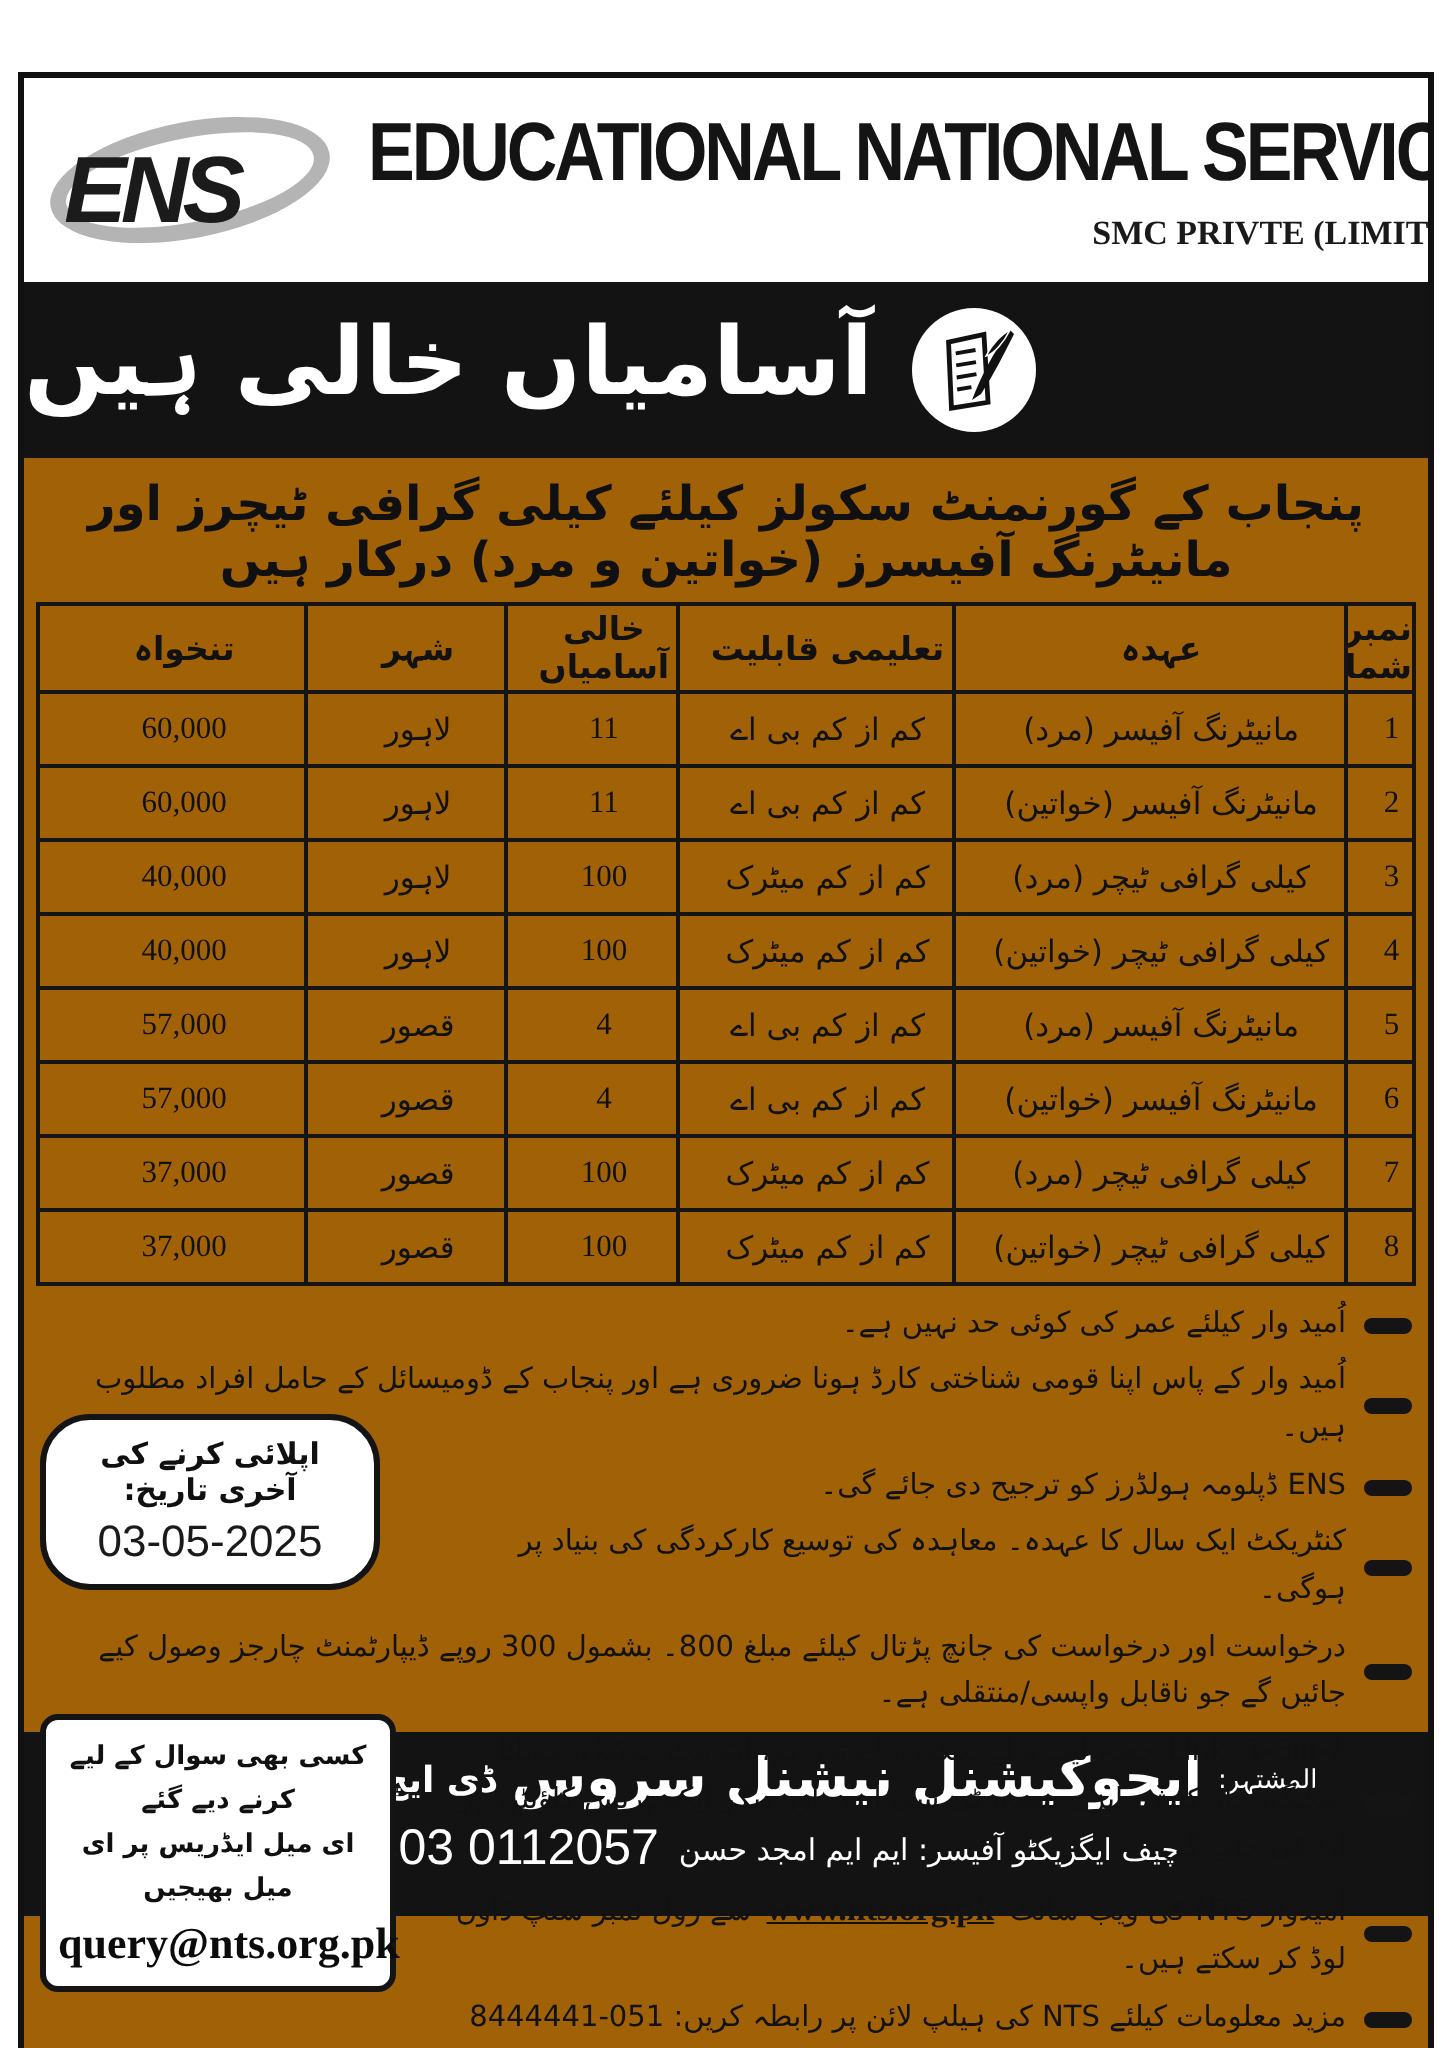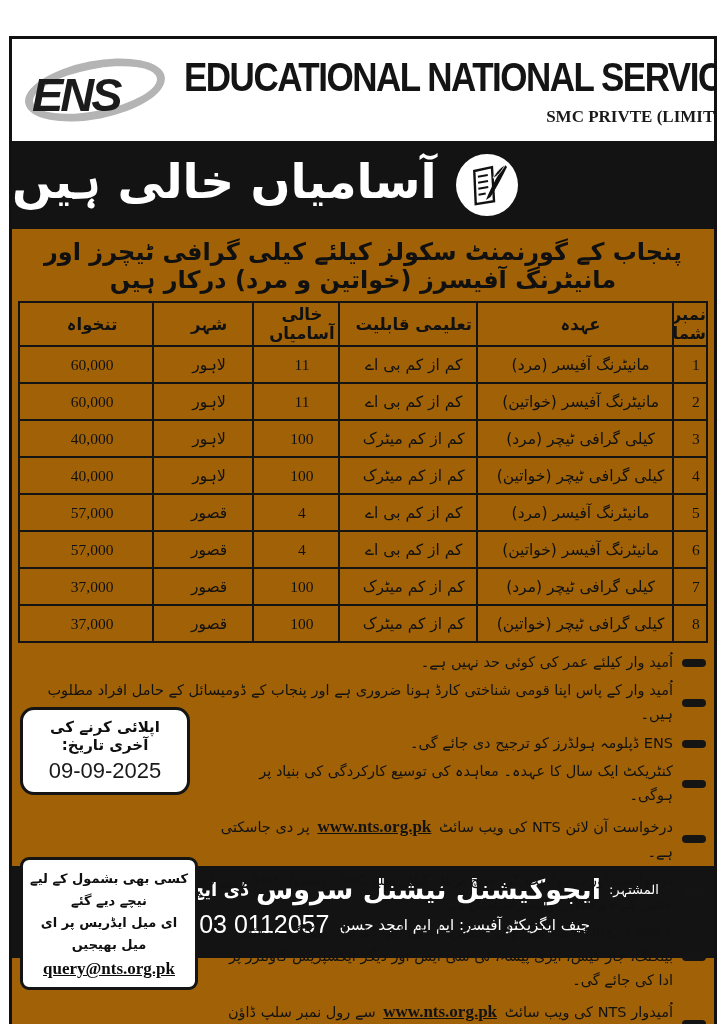--- a/index.html
+++ b/index.html
@@ -45,30 +45,30 @@
   
   .notes { position:relative; direction:rtl; padding:8px 8px 0 8px; height:223px; }
   .note { display:flex; align-items:center; gap:9px; margin-bottom:4.5px; font-size:14.5px;
     color:#121212; line-height:1.65; }
   .note.narrow { margin-left:192px; }
   .bullet { flex:0 0 auto; width:24px; height:8px; background:#141414; border-radius:4px; }
   .link { text-decoration:underline; font-family:"Liberation Serif",serif; font-weight:700;
     font-size:17px; direction:ltr; unicode-bidi:embed; padding:0 3px; }
 
   .deadline-box { position:absolute; left:8px; top:64px; width:170px; border:3px solid #141414;
-    border-radius:14px; padding:8px 6px; text-align:center; background:#fff; }
+    border-radius:25px; padding:8px 6px; text-align:center; background:#fff; }
   .deadline-label { font-size:15px; font-weight:700; color:#101010; }
   .deadline-date { font-family:"Liberation Sans",sans-serif; font-size:22px; color:#1a1a1a;
     margin-top:4px; direction:ltr; }
 
   .query-box { position:absolute; left:8px; top:214px; width:178px; border:3px solid #141414;
     border-radius:9px; padding:8px 6px; text-align:center; background:#fff; }
   .query-line { font-size:13px; font-weight:700; color:#101010; line-height:1.7; }
-  .query-email { font-family:"Liberation Serif",serif; font-weight:700; font-size:17px;
-    text-decoration:underline; color:#0c0c0c; margin-top:3px; direction:ltr; }
+  .query-email { font-family:"Liberation Serif",serif; font-weight:700; font-size:22px;
+    color:#0c0c0c; margin-top:3px; direction:ltr; }
 
   
   .footer { background:#131313; color:#fff; direction:rtl; text-align:center;
     padding:10px 10px 8px 10px; height:92px; }
   .footer-line1 { display:flex; direction:rtl; justify-content:center; align-items:center; gap:8px; }
   .adv-label { font-size:13px; }
   .company { font-size:27px; font-weight:800; line-height:1; }
   .address { font-size:18px; font-weight:700; }
   .footer-line2 { display:flex; direction:rtl; justify-content:center; align-items:center;
     gap:10px; margin-top:7px; }
@@ -207,28 +207,20 @@
         <span>اُمید وار کے پاس اپنا قومی شناختی کارڈ ہونا ضروری ہے اور پنجاب کے ڈومیسائل کے حامل افراد مطلوب ہیں۔</span>
       </div>
       <div class="note narrow">
         <span class="bullet"></span>
         <span>ENS ڈپلومہ ہولڈرز کو ترجیح دی جائے گی۔</span>
       </div>
       <div class="note narrow">
         <span class="bullet"></span>
         <span>کنٹریکٹ ایک سال کا عہدہ۔ معاہدہ کی توسیع کارکردگی کی بنیاد پر ہوگی۔</span>
       </div>
-      <div class="note narrow">
-        <span class="bullet"></span>
-        <span>
-          <span>درخواست آن لائن NTS کی ویب سائٹ</span>
-          <span class="link">www.nts.org.pk</span>
-          <span>پر دی جاسکتی ہے۔</span>
-        </span>
-      </div>
       <div class="note">
         <span class="bullet"></span>
         <span>درخواست اور درخواست کی جانچ پڑتال کیلئے مبلغ 800۔ بشمول 300 روپے ڈیپارٹمنٹ چارجز وصول کیے جائیں گے جو ناقابل واپسی/منتقلی ہے۔</span>
       </div>
       <div class="note narrow">
         <span class="bullet"></span>
         <span>1-Link, 1-Bill حصہ لینے والے بینکس، اے ٹی ایم، انٹرنیٹ بینکنگ، موبائل بینکنگ، جاز کیش، ایزی پیسہ، ٹی سی ایس اور دیگر ایکسپریس کاؤنٹرز پر ادا کی جائے گی۔</span>
       </div>
       <div class="note narrow">
         <span class="bullet"></span>
@@ -238,25 +230,25 @@
           <span>سے رول نمبر سلپ ڈاؤن لوڈ کر سکتے ہیں۔</span>
         </span>
       </div>
       <div class="note narrow">
         <span class="bullet"></span>
         <span>مزید معلومات کیلئے NTS کی ہیلپ لائن پر رابطہ کریں: 051-8444441</span>
       </div>
 
       <div class="deadline-box">
         <div class="deadline-label">اپلائی کرنے کی آخری تاریخ:</div>
-        <div class="deadline-date">09-09-2025</div>
+        <div class="deadline-date">03-05-2025</div>
       </div>
 
       <div class="query-box">
-        <div class="query-line">کسی بھی بشمول کے لیے نیچے دیے گئے</div>
+        <div class="query-line">کسی بھی سوال کے لیے کرنے دیے گئے</div>
         <div class="query-line">ای میل ایڈریس پر ای میل بھیجیں</div>
         <div class="query-email">query@nts.org.pk</div>
       </div>
     </div>
 
     <div class="footer">
       <div class="footer-line1">
         <span class="adv-label">المشتہر:</span>
         <span class="company">ایجوکیشنل نیشنل سروس</span>
         <span class="address">ڈی ایچ اے فیز8 لاہور</span>

